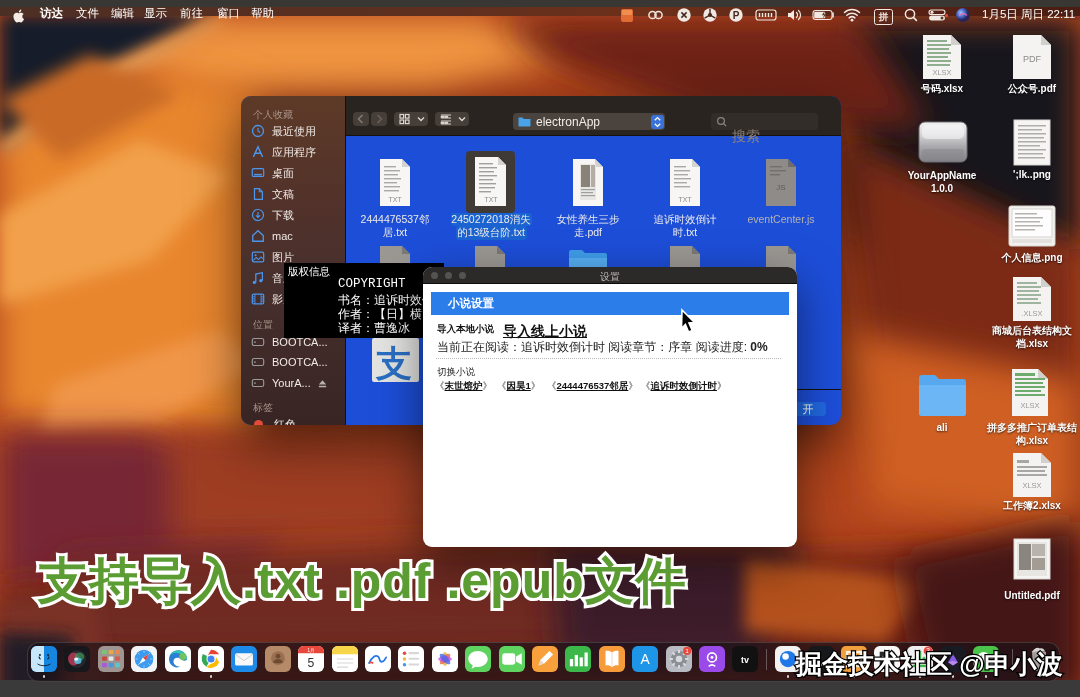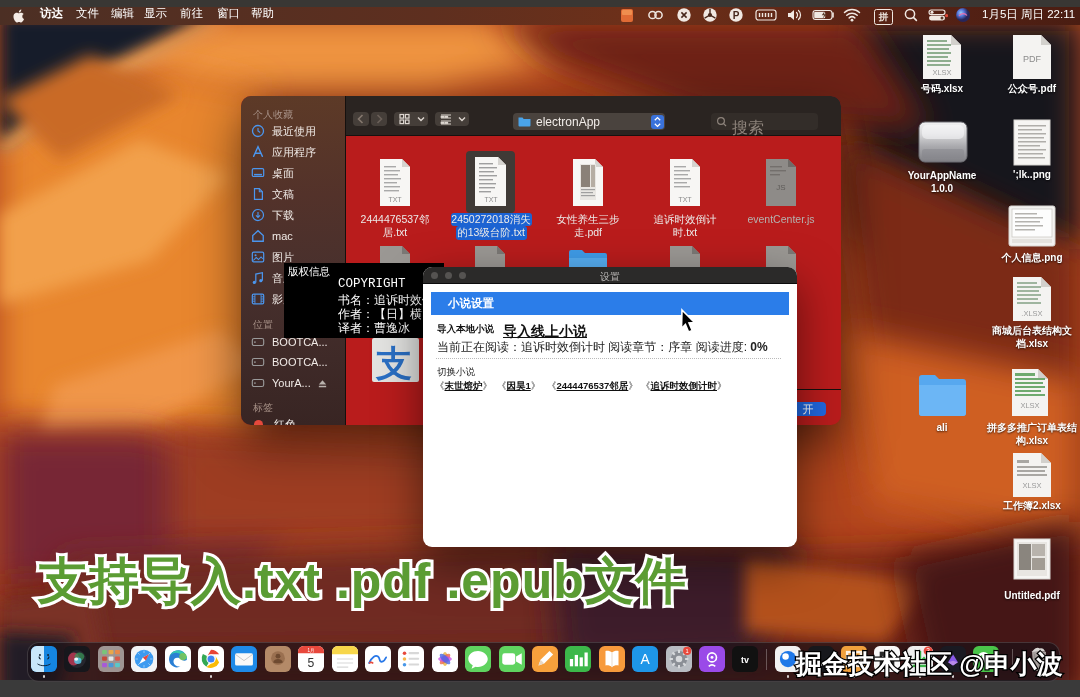--- a/index.html
+++ b/index.html
@@ -51,21 +51,21 @@
 <polygon points="550,542 800,548 760,662 560,668" fill="#3d1b2b" filter="url(#b1)"></polygon>
       <polygon points="745,558 935,582 885,642 745,632" fill="#b4511e" filter="url(#b2)"></polygon>
       <polygon points="0,602 92,590 112,697 0,697" fill="#7a3226" filter="url(#b2)"></polygon>
       <polygon points="0,632 75,636 55,697 0,697" fill="#231d26" filter="url(#b2)"></polygon>
 <polygon points="840,140 1080,250 1080,560 880,470" fill="#7c2a14" filter="url(#b1)"></polygon>
 <polygon points="840,330 1080,380 1080,540 870,505" fill="#cf5e20" filter="url(#b1)"></polygon>
 <polygon points="900,560 1080,520 1080,697 930,697" fill="#451616" filter="url(#b1)"></polygon>
 <polygon points="0,100 90,55 180,95 60,160" fill="#c96a28" filter="url(#b2)"></polygon>
 </svg>
 
-<div class="abs" id="menubar" style="left:0;top:0;width:1080px;height:25px;background:linear-gradient(90deg,#4c2f24,#5e2f1f 40%,#6e3019 60%,#5a2315 80%,#4a1d12);">
+<div class="abs" id="menubar" style="left:0;top:0;width:1080px;height:16px;background:linear-gradient(90deg,#4c2f24,#5e2f1f 40%,#6e3019 60%,#5a2315 80%,#4a1d12);">
 <div class="abs" style="left:0;top:0;width:1080px;height:7px;background:#393734;"></div>
 <svg class="abs" style="left:13px;top:9px" width="13" height="14" viewBox="0 0 13 14">
         <path fill="#f5ece6" d="M9.3 7.4c0-1.6 1.3-2.4 1.4-2.4-.8-1.1-2-1.3-2.4-1.3-1-.1-2 .6-2.5.6-.5 0-1.3-.6-2.1-.6-1.1 0-2.1.6-2.7 1.6-1.1 2-.3 4.9.8 6.5.6.8 1.2 1.7 2.1 1.6.8 0 1.1-.5 2.1-.5s1.3.5 2.1.5c.9 0 1.5-.8 2-1.6.6-.9.9-1.8.9-1.9 0 0-1.7-.7-1.7-2.5zM7.7 2.6c.4-.6.7-1.3.6-2.1-.6 0-1.4.4-1.8 1-.4.5-.8 1.3-.7 2 .8.1 1.5-.3 1.9-.9z"></path>
       </svg>
 <div class="abs mtxt" style="left:40px;font-weight:bold">访达</div>
 <div class="abs mtxt" style="left:76px">文件</div>
 <div class="abs mtxt" style="left:111px">编辑</div>
 <div class="abs mtxt" style="left:144px">显示</div>
 <div class="abs mtxt" style="left:180px">前往</div>
 <div class="abs mtxt" style="left:217px">窗口</div>
@@ -128,21 +128,21 @@
             <stop offset="45%" stop-color="#5a7be0"></stop>
             <stop offset="100%" stop-color="#27255a"></stop>
           </radialGradient>
         </defs>
         <circle cx="8" cy="8" r="7" fill="url(#siri)"></circle>
         <path d="M4 9c2-3 6-3 8-.5" stroke="#e870b0" stroke-width="1.2" fill="none"></path>
       </svg>
 <div class="abs" style="left:982px;top:7px;color:#fff;font-size:11.5px;white-space:nowrap">1月5日 周日&nbsp;22:11</div>
 </div>
 
-<div class="abs" id="finder" style="left:241px;top:96px;width:600px;height:329px;border-radius:10px;background:#b91c1c;box-shadow:0 18px 50px rgba(0,0,0,.55);overflow:hidden;">
+<div class="abs" id="finder" style="left:241px;top:96px;width:600px;height:329px;border-radius:10px;background:#1d4ed8;box-shadow:0 18px 50px rgba(0,0,0,.55);overflow:hidden;">
 
 <div class="abs" style="left:0;top:0;width:104px;height:329px;background:linear-gradient(180deg,#5d3a27 0%,#53322a 30%,#48302d 55%,#3f2a28 80%,#382523);border-right:1px solid #15100e;">
 <div class="abs sbh" style="top:12px">个人收藏</div>
 <div class="abs sbi" style="top:27px">
           <svg class="sbsvg" viewBox="0 0 16 16">
             <circle cx="8" cy="8" r="6.3" fill="none" stroke="#4b96ee" stroke-width="1.5"></circle>
             <path d="M8 4.5V8l2.5 1.8" stroke="#4b96ee" stroke-width="1.3" fill="none"></path>
           </svg>
           <span>最近使用</span>
         </div>
@@ -268,21 +268,21 @@
  <span style="position:absolute;left:23px;top:2px;color:#f2ede9;font-size:12px">electronApp</span>
  <div class="abs" style="right:1.5px;top:1.5px;width:13px;height:14px;border-radius:3px;background:#3a72da"><svg width="13" height="14" viewBox="0 0 13 14">
             <path d="M3.8 5.3L6.5 2.6 9.2 5.3M3.8 8.7l2.7 2.7 2.7-2.7" stroke="#fff" stroke-width="1.3" fill="none"></path>
           </svg></div>
 </div>
 <div class="abs" style="left:470px;top:17px;width:107px;height:17px;border-radius:4px;background:#332d29;">
  <svg style="position:absolute;left:5px;top:3px" width="12" height="12" viewBox="0 0 12 12">
           <circle cx="5" cy="5" r="3.4" fill="none" stroke="#8d837b" stroke-width="1.2"></circle>
           <path d="M7.6 7.6l2.4 2.4" stroke="#8d837b" stroke-width="1.2"></path>
         </svg>
- <span style="position:absolute;left:21px;top:5px;color:#8d837b;font-size:16px">搜索</span>
+ <span style="position:absolute;left:21px;top:15px;color:#8d837b;font-size:14px">搜索</span>
 </div>
 
 <div class="abs" style="left:225px;top:55px;width:49px;height:62px;border-radius:4px;background:#403a36;"></div>
 <svg class="abs" style="left:138px;top:62px" width="32" height="49" viewBox="0 0 32 49">
         <path d="M1 1h22l8 8v39H1z" fill="#f7f6f4"></path>
         <path d="M23 1l8 8h-8z" fill="#d5d3cf"></path>
         <g fill="#a9a9a9">
           <rect x="5" y="8" width="12" height="1.4"></rect>
           <rect x="5" y="12" width="16" height="1.4"></rect>
           <rect x="5" y="16" width="14" height="1.4"></rect>

